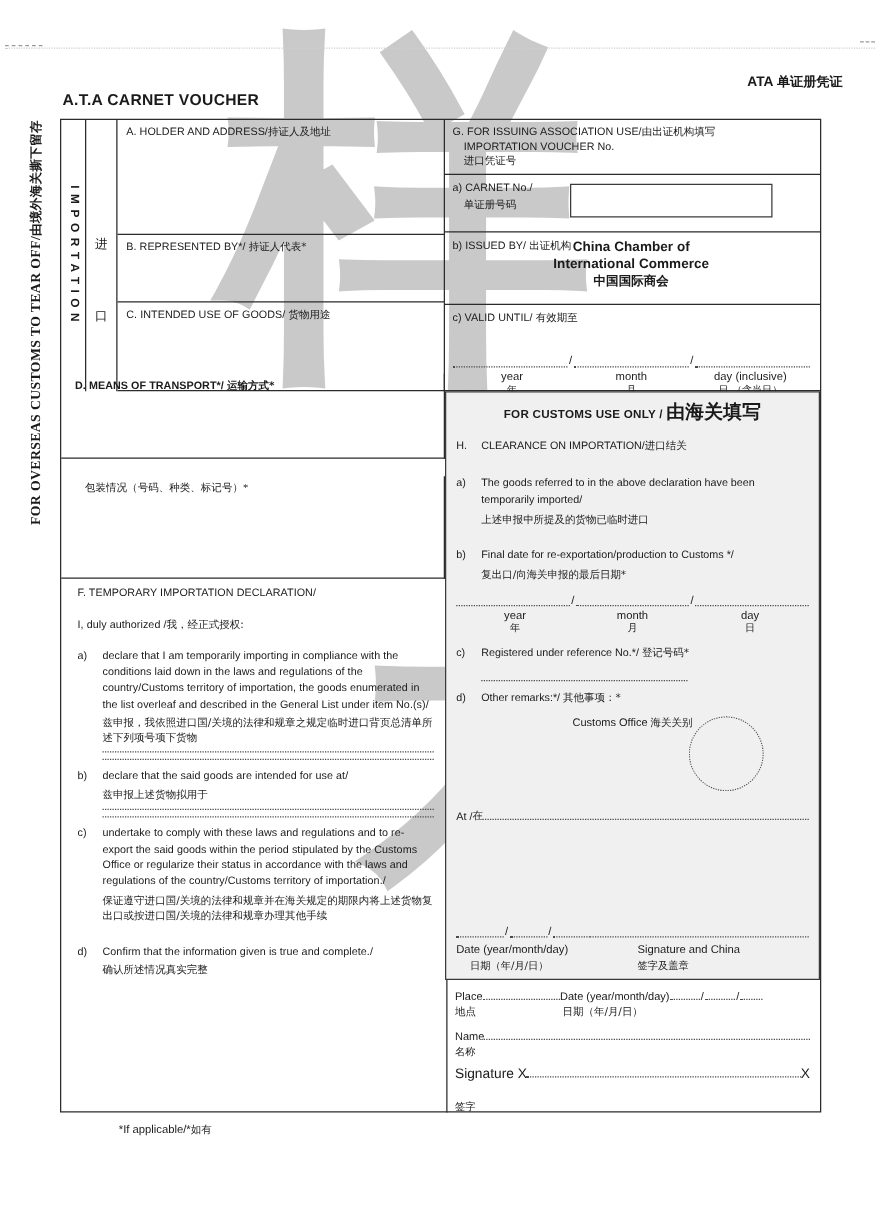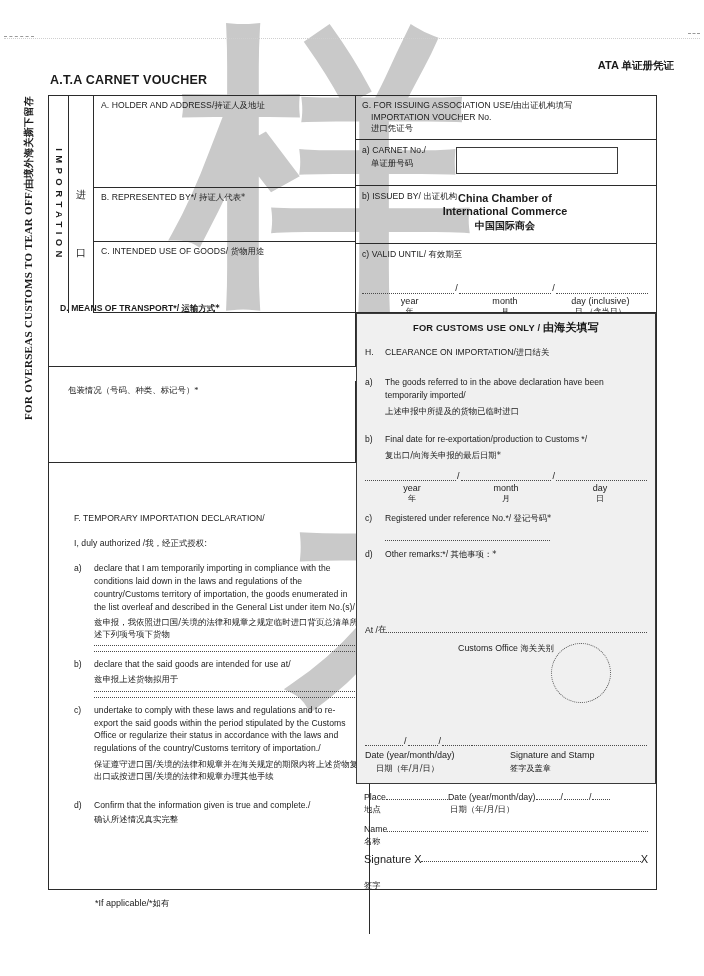--- a/index.html
+++ b/index.html
@@ -102,21 +102,21 @@
   }
   .cn{font-family:"DejaVu Sans",sans-serif;font-size:8.4px;}
   .cnl{font-family:"DejaVu Sans",sans-serif;font-size:8.4px;}
 
   
   #cell-a{left:45px;top:0;width:262px;height:92px;}
   #cell-b{left:45px;top:92px;width:262px;height:54px;}
   #cell-c{left:45px;top:146px;width:262px;height:71px;}
   #cell-d{left:0;top:203px;width:307px;height:68px;font-weight:bold;}
   #cell-e{left:0;top:285px;width:307px;height:82px;}
-  #cell-f{left:14px;top:367px;width:307px;height:427px;margin-top:44px;}
+  #cell-f{left:2px;top:367px;width:307px;height:427px;}
 
   .cell-inner{padding:4px 6px 0 7px;}
 
   
   #cell-g{left:307px;top:0;width:300px;height:44px;}
   #cell-g2{left:307px;top:44px;width:300px;height:46px;}
   #cell-h{left:307px;top:90px;width:300px;height:58px;}
   #cell-i{left:307px;top:148px;width:300px;height:69px;}
 
   .carnet-box{
@@ -140,21 +140,21 @@
   
   #customs{
     left:307px;top:217px;width:300px;height:471px;
     border:1.7px solid #3a3a3a;
     background:#f0f0f0;
   }
   .customs-title{
     text-align:center;font-size:9.3px;font-weight:700;letter-spacing:.2px;
     margin-top:6px;
   }
-  .customs-title .zh{font-family:"DejaVu Sans",sans-serif;font-weight:700;font-size:11px;}
+  .customs-title .zh{font-family:"DejaVu Sans",sans-serif;font-weight:700;font-size:15px;}
 
   .ci{padding:0 8px;}
   .row{display:flex;font-size:8.6px;line-height:1.5;}
   .marker{width:20px;flex:none;}
   .rtext{flex:1;}
 
   #customs-foot{
     left:307px;top:688px;width:300px;height:106px;
   }
 
@@ -409,47 +409,47 @@
         </div>
         <div class="dl" style="margin:15px 0 0 20px;width:165px;"></div>
 
         <div class="row" style="margin-top:7px;">
           <div class="marker">d)</div>
           <div class="rtext">
             <span>Other remarks:*/</span> <span class="cn">其他事项：*</span>
           </div>
         </div>
 
+        <div style="text-align:center;font-size:8.8px;margin-top:8px;position:relative;">
+          <span>Customs Office</span> <span class="cn">海关关别</span>
+          <div class="stampcircle"></div>
+        </div>
+
         <div style="display:flex;align-items:flex-end;margin-top:63px;">
           <span style="font-size:8.6px;">At /</span>
             <span class="cn">在</span>
           <span class="dl" style="flex:1;margin-bottom:2px;"></span>
         </div>
 
-        <div style="text-align:center;font-size:8.8px;margin-top:8px;position:relative;">
-          <span>Customs Office</span> <span class="cn">海关关别</span>
-          <div class="stampcircle"></div>
-        </div>
-
         <div style="display:flex;align-items:flex-end;margin-top:82px;">
           <span class="dl" style="width:38px;"></span>
           <span style="font-size:9px;padding:0 1px;">/</span>
           <span class="dl" style="width:30px;"></span>
           <span style="font-size:9px;padding:0 1px;">/</span>
           <span class="dl" style="width:30px;"></span>
           <span class="dl" style="flex:1;"></span>
         </div>
 
         <div style="display:flex;margin-top:4px;">
           <div style="width:145px;" class="sigline">
             <div>Date (year/month/day)</div>
             <div class="zh" style="padding-left:11px;margin-top:3px;">日期（年/月/日）</div>
           </div>
           <div class="sigline">
-            <div>Signature and Stamp</div>
+            <div>Signature and China</div>
             <div class="zh" style="margin-top:3px;">签字及盖章</div>
           </div>
         </div>
       </div>
     </div>
 
     <div class="cell" id="customs-foot">
       <div style="padding:8px 8px 0 8px;">
         <div style="display:flex;align-items:flex-end;font-size:8.8px;">
           <span>Place</span>

